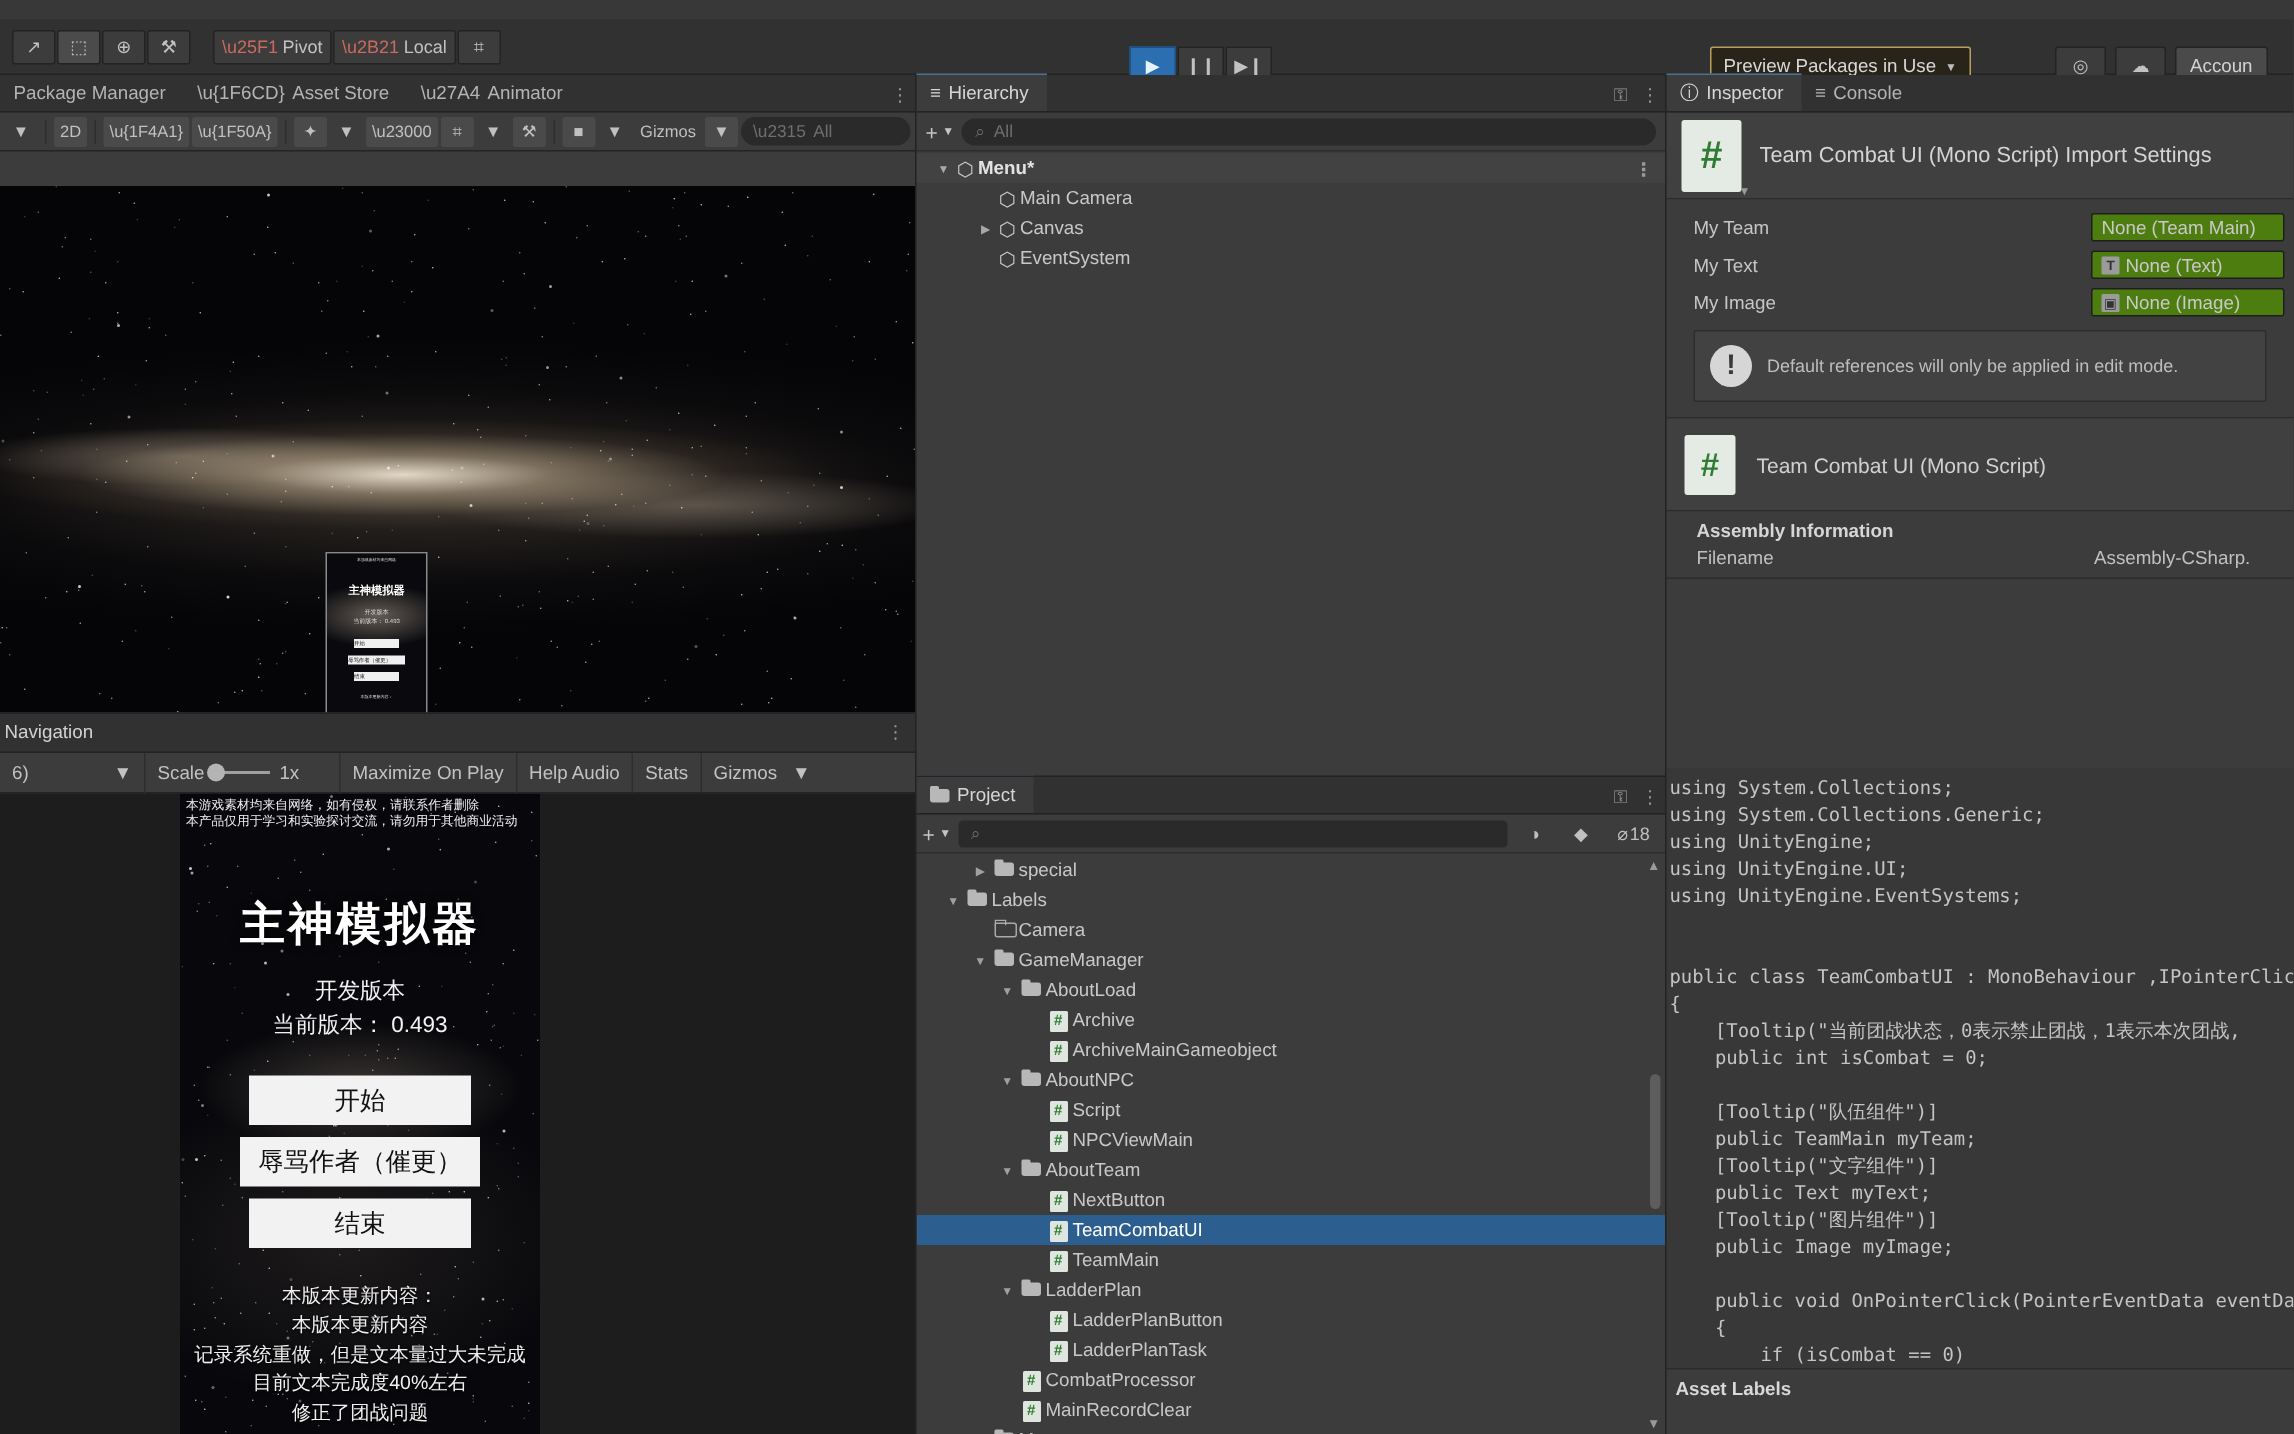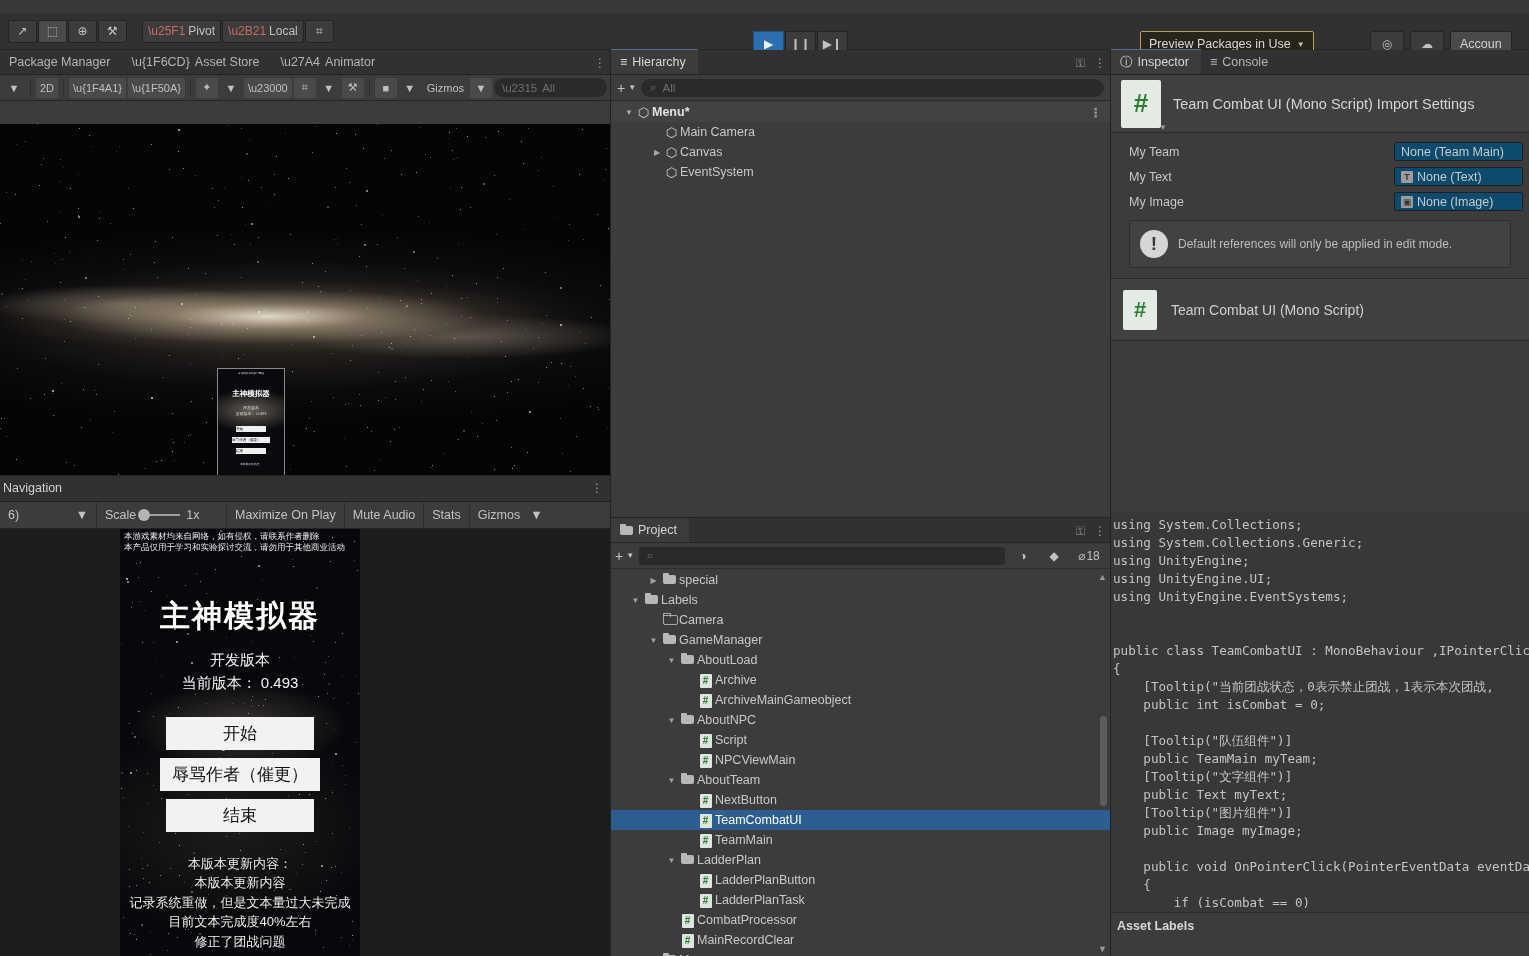--- a/index.html
+++ b/index.html
@@ -203,21 +203,21 @@
   .cs-big { width:40px; height:48px; background:#e4eae4; border-radius:2px;
             display:flex; align-items:center; justify-content:center;
             color:#2e7d32; font-size:26px; font-weight:bold; position:relative; }
   .cs-big::after { content:"\25BC"; position:absolute; right:-6px; bottom:-4px;
                    font-size:8px; color:#9a9a9a; }
   .insp-title { font-size:14.5px; color:#d4d4d4; white-space:nowrap; }
 
   .props { background:#3c3c3c; padding:6px 0 10px; border-bottom:1px solid #2b2b2b; }
   .prow2 { height:25px; display:flex; align-items:center; padding:0 6px 0 18px; }
   .plabel { width:265px; font-size:12.5px; color:#c6c6c6; }
-  .objfield { flex:1; height:19px; background:#0c4a6e; border:1px solid #1f1f1f;
+  .objfield { flex:1; height:19px; background:#4d7c0f; border:1px solid #1f1f1f;
               border-radius:2px; display:flex; align-items:center; gap:4px;
               padding:0 6px; font-size:12.5px; color:#c9c9c9; white-space:nowrap; }
   .typeico { width:12px; height:12px; background:#9b9b9b; border-radius:1px;
              color:#333; font-size:9px; font-weight:bold; line-height:12px; text-align:center; }
   .helpbox { margin:6px 18px 0 18px; background:#424242; border:1px solid #2d2d2d;
              border-radius:2px; display:flex; align-items:center; gap:10px;
              padding:9px 10px; }
   .bang { width:28px; height:28px; border-radius:50%; background:#d6d6d6; color:#3a3a3a;
           font-size:19px; font-weight:bold; display:flex; align-items:center;
           justify-content:center; flex:0 0 auto; position:relative; }
@@ -837,21 +837,21 @@
         <span>Scale</span>
         <span class="slider-track">
             <span class="slider-knob"></span>
           </span>
         <span>1x</span>
       </div>
       <div class="gt-cell">
           <span>Maximize On Play</span>
         </div>
       <div class="gt-cell">
-          <span>Mute Audio</span>
+          <span>Help Audio</span>
         </div>
       <div class="gt-cell">
           <span>Stats</span>
         </div>
       <div class="gt-cell" style="border-right:none">
           <span>Gizmos</span>
         </div>
       <div class="gt-cell" style="border-right:none;padding-left:2px">
           <span>▼</span>
         </div>
@@ -1403,20 +1403,27 @@
       </div>
     </div>
 
     <div class="imported-obj">
       <div class="cs-mid">
           <span>#</span>
         </div>
       <div style="font-size:14px;color:#d0d0d0">Team Combat UI (Mono Script)</div>
     </div>
 
+    <div class="asmblock">
+      <div class="asm-title">Assembly Information</div>
+      <div class="asm-row">
+        <span class="k">Filename</span>
+        <span class="v">Assembly-CSharp.</span>
+      </div>
+    </div>
 
     <div class="codearea">
       <pre class="code">using System.Collections;
 using System.Collections.Generic;
 using UnityEngine;
 using UnityEngine.UI;
 using UnityEngine.EventSystems;
 
 
 public class TeamCombatUI : MonoBehaviour ,IPointerClic

